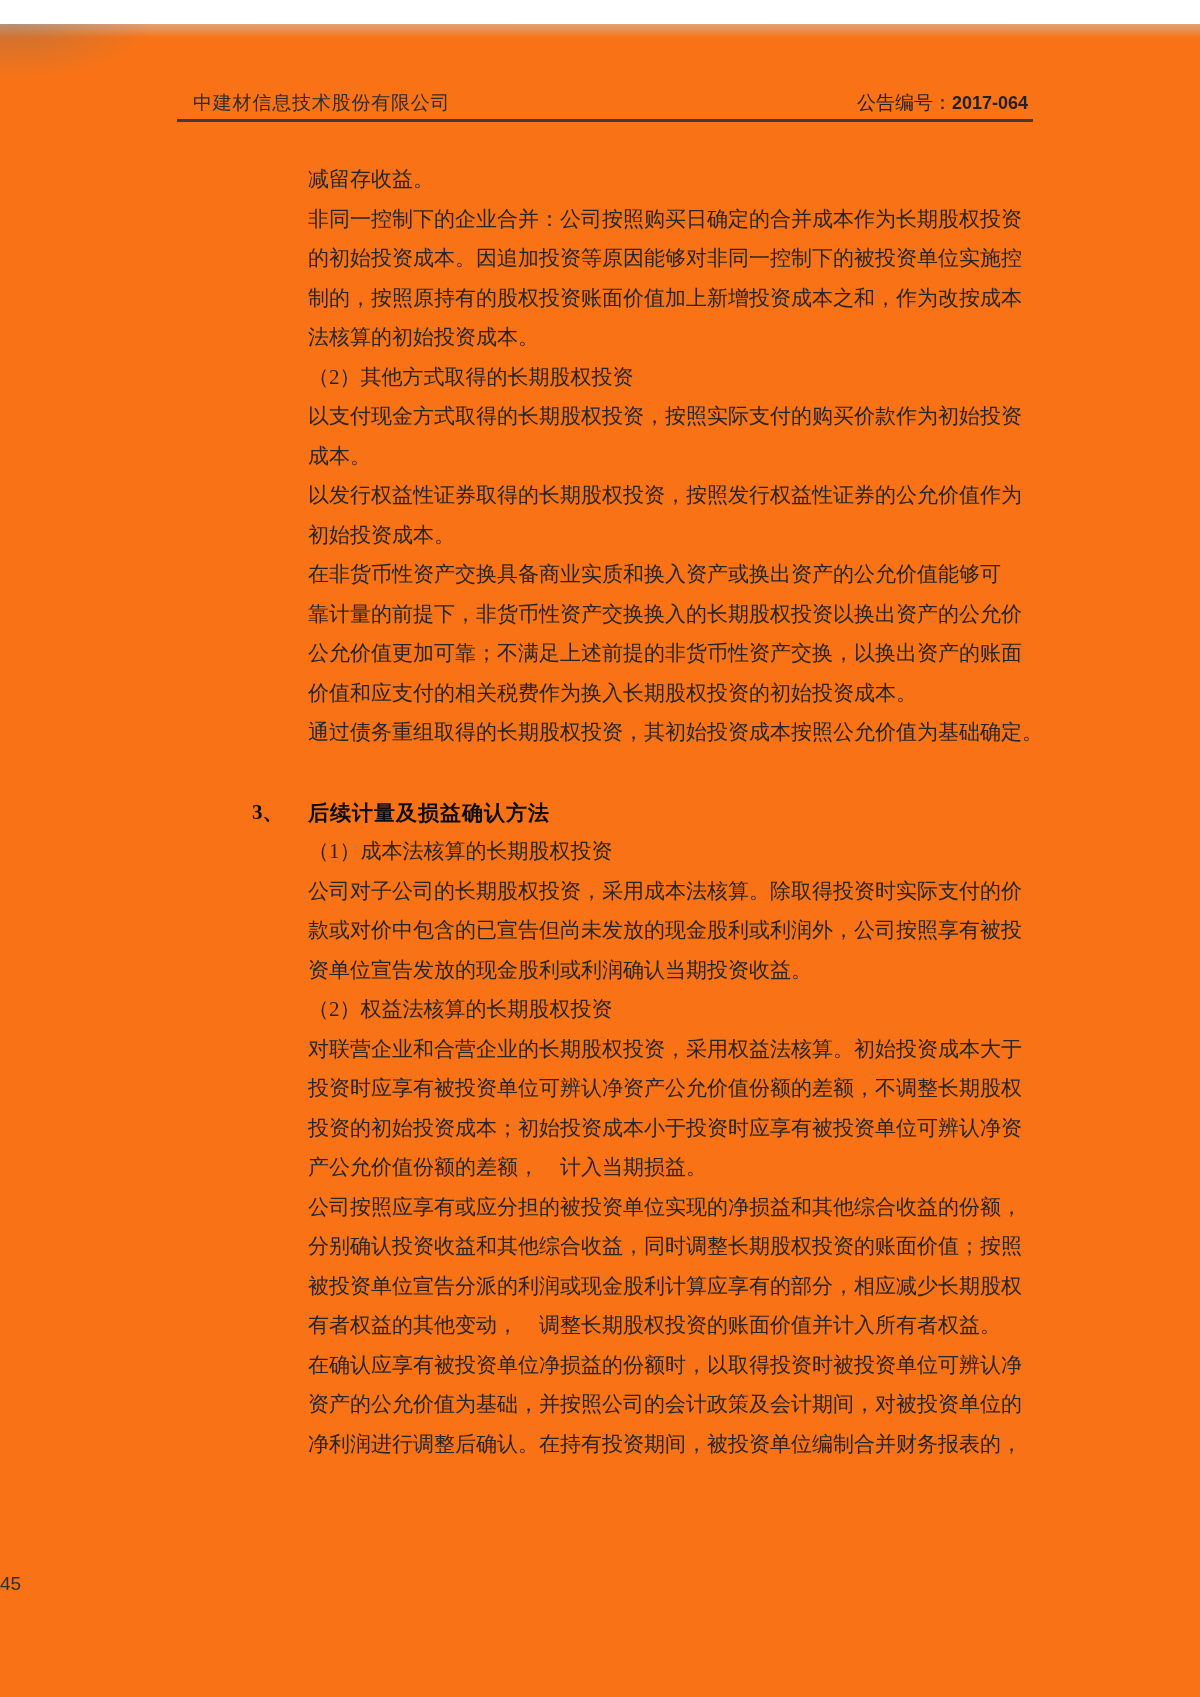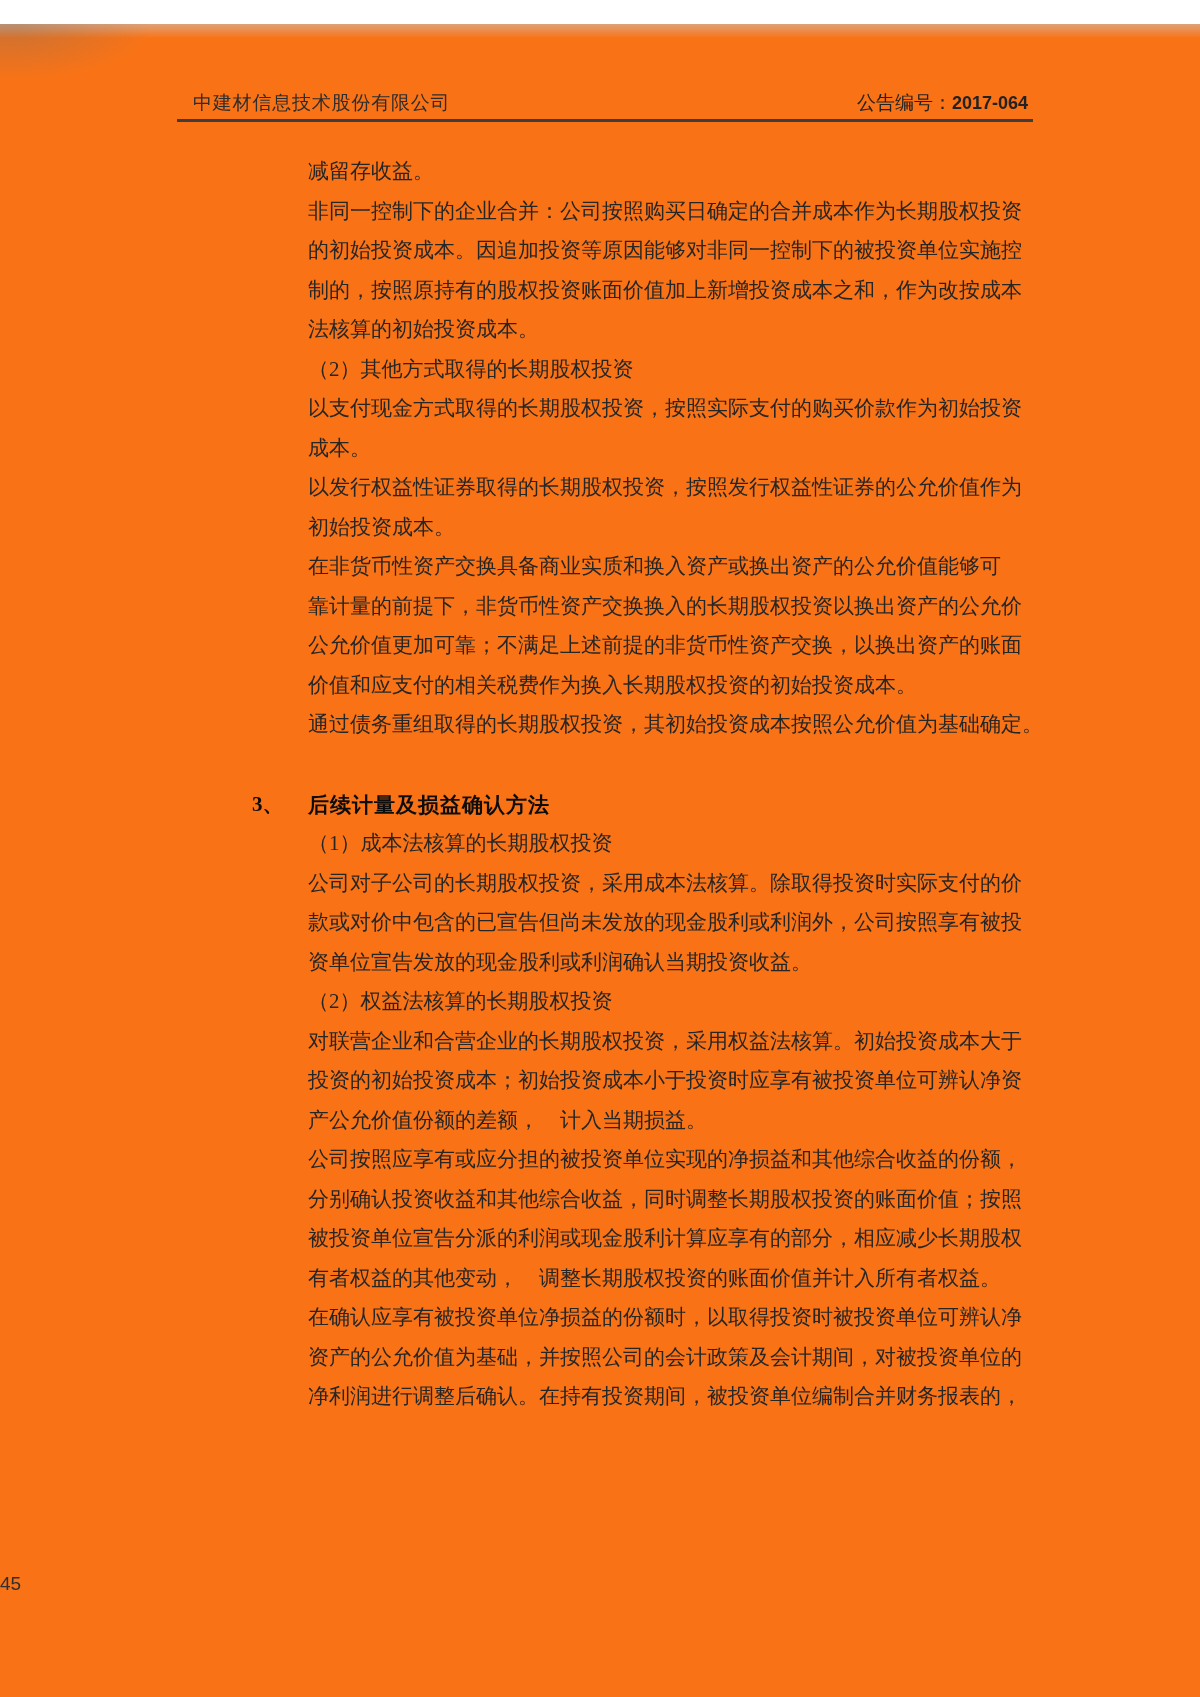--- a/index.html
+++ b/index.html
@@ -34,21 +34,21 @@
   }
   .header-notice .num {
     font-family: "Liberation Sans", "DejaVu Sans", sans-serif;
     font-weight: bold; font-size: 18px;
   }
   .header-rule {
     position: absolute; left: 177px; top: 95px;
     width: 856px; height: 3px; background: #3d3d3d;
   }
   .doc-body {
-    position: absolute; left: 308px; top: 128px; width: 714px;
+    position: absolute; left: 308px; top: 136px; width: 714px;
   }
   .text-line {
     height: 39.5px; line-height: 39.5px;
     font-size: 21px; white-space: nowrap; color: #262626;
   }
   .block-spacer { height: 40px; }
   .heading-row {
     position: relative;
     height: 39.5px; line-height: 39.5px;
     font-family: "Liberation Sans", "DejaVu Sans", sans-serif;
@@ -97,20 +97,21 @@
       <div class="text-line">价值和应支付的相关税费作为换入长期股权投资的初始投资成本。</div>
       <div class="text-line">通过债务重组取得的长期股权投资，其初始投资成本按照公允价值为基础确定。</div>
       <div class="block-spacer"></div>
       <div class="heading-row"><span class="heading-num">3、</span><span>后续计量及损益确认方法</span></div>
       <div class="text-line">（1）成本法核算的长期股权投资</div>
       <div class="text-line">公司对子公司的长期股权投资，采用成本法核算。除取得投资时实际支付的价</div>
       <div class="text-line">款或对价中包含的已宣告但尚未发放的现金股利或利润外，公司按照享有被投</div>
       <div class="text-line">资单位宣告发放的现金股利或利润确认当期投资收益。</div>
       <div class="text-line">（2）权益法核算的长期股权投资</div>
       <div class="text-line">对联营企业和合营企业的长期股权投资，采用权益法核算。初始投资成本大于</div>
+      <div class="text-line">投资时应享有被投资单位可辨认净资产公允价值份额的差额，不调整长期股权</div>
       <div class="text-line">投资的初始投资成本；初始投资成本小于投资时应享有被投资单位可辨认净资</div>
       <div class="text-line">产公允价值份额的差额，　计入当期损益。</div>
       <div class="text-line">公司按照应享有或应分担的被投资单位实现的净损益和其他综合收益的份额，</div>
       <div class="text-line">分别确认投资收益和其他综合收益，同时调整长期股权投资的账面价值；按照</div>
       <div class="text-line">被投资单位宣告分派的利润或现金股利计算应享有的部分，相应减少长期股权</div>
       <div class="text-line">有者权益的其他变动，　调整长期股权投资的账面价值并计入所有者权益。</div>
       <div class="text-line">在确认应享有被投资单位净损益的份额时，以取得投资时被投资单位可辨认净</div>
       <div class="text-line">资产的公允价值为基础，并按照公司的会计政策及会计期间，对被投资单位的</div>
       <div class="text-line">净利润进行调整后确认。在持有投资期间，被投资单位编制合并财务报表的，</div>
     </div>

